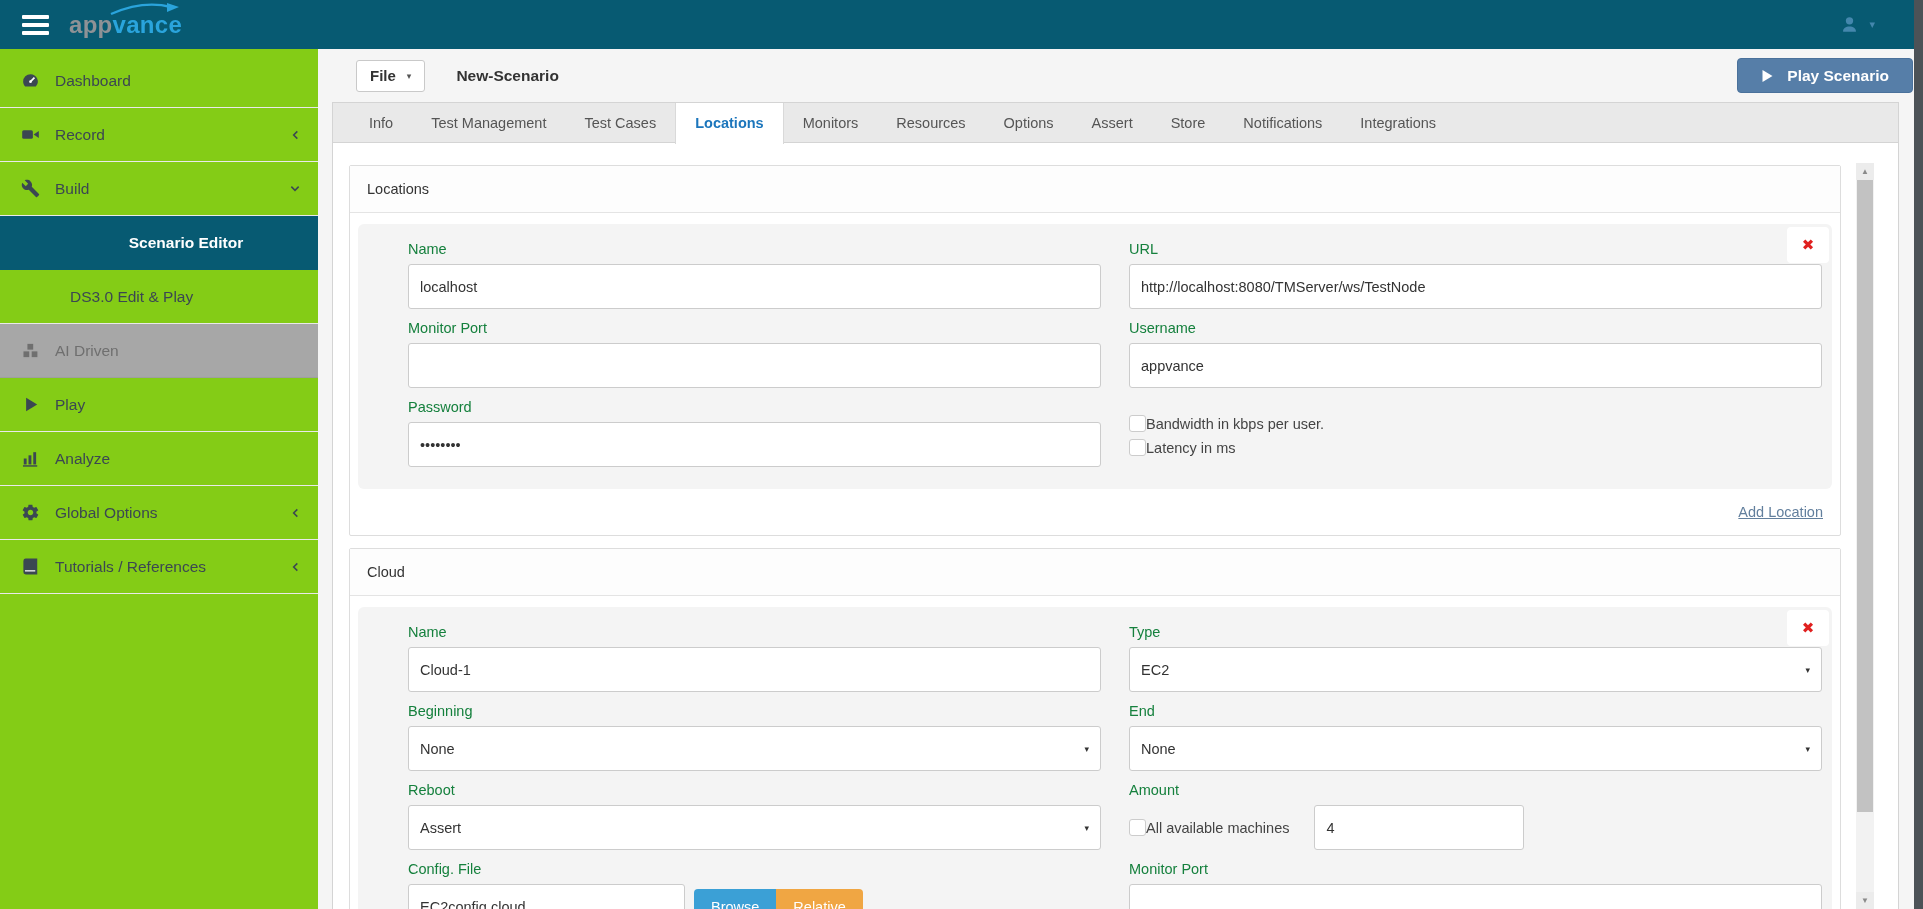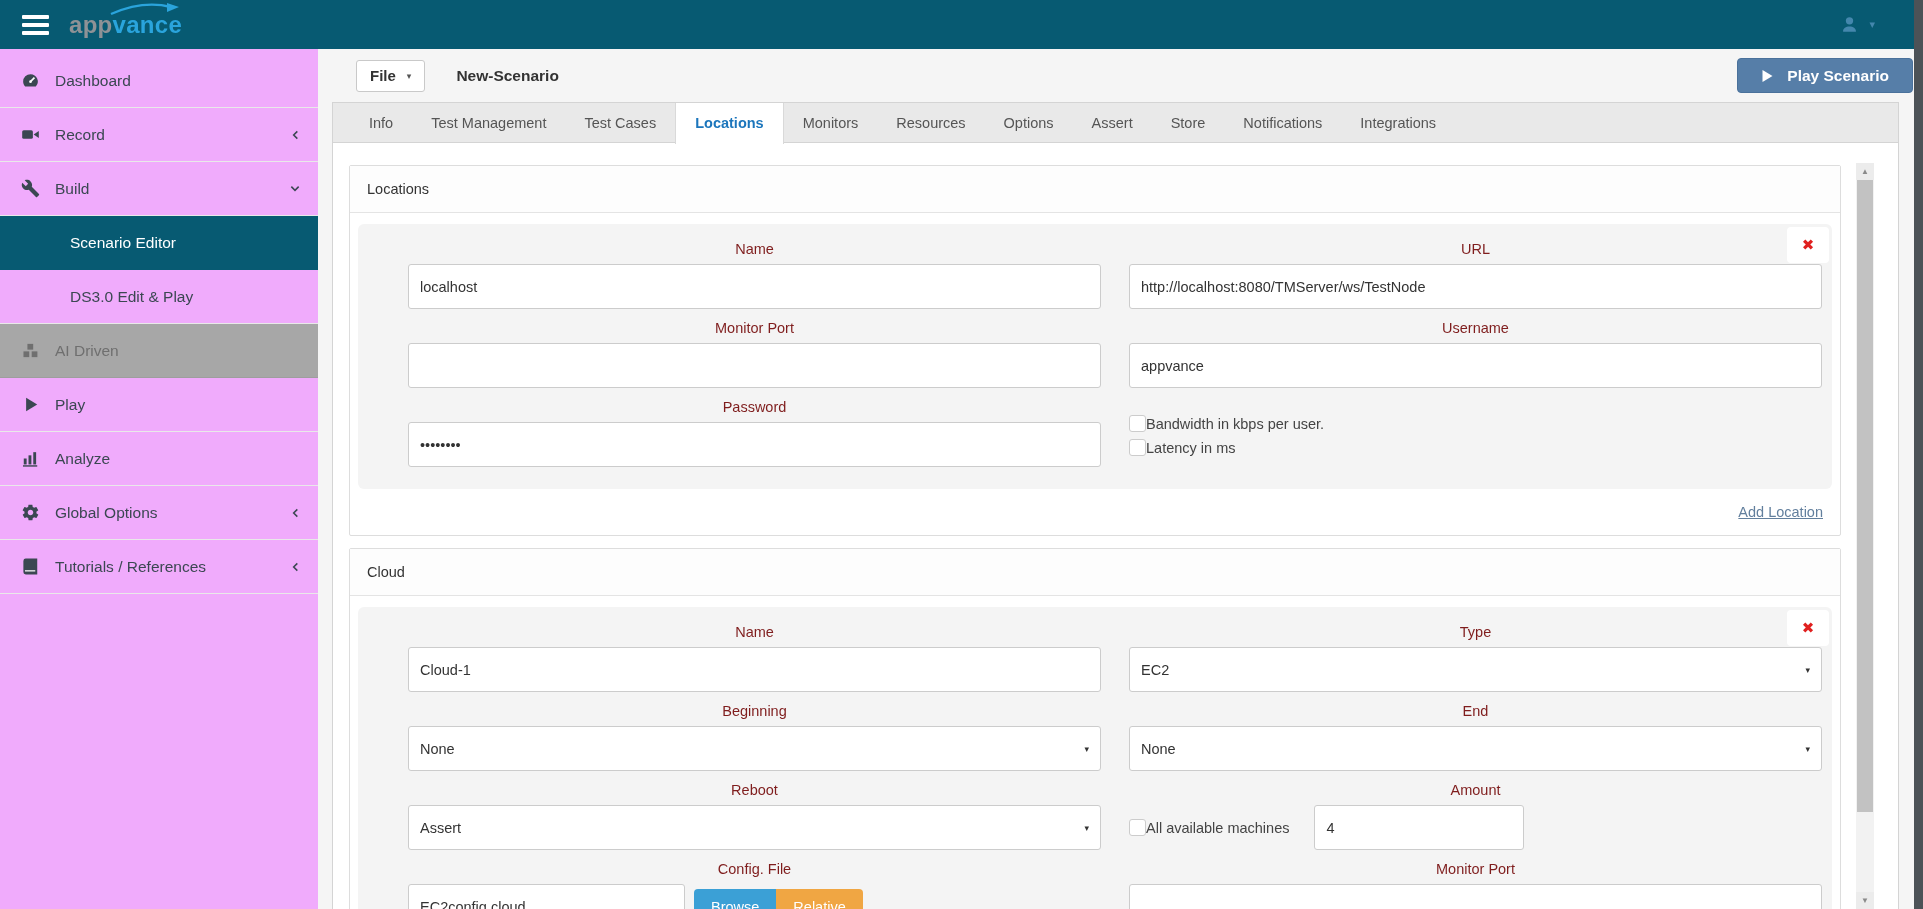--- a/index.html
+++ b/index.html
@@ -17,27 +17,27 @@
   .user-area { margin-left:auto; display:flex; align-items:center; gap:9px; cursor:pointer; margin-right:18px; }
   .user-area svg { display:block; }
   .user-caret { color:#4487ad; font-size:11px; }
 
   
   .win-scroll { position:fixed; top:0; right:0; width:9px; height:909px; background:#4c5257; z-index:30; }
 
   .app-body { display:flex; height:860px; }
 
   
-  .sidebar { width:318px; background:#f0abfc; flex:none; padding-top:5px; }
+  .sidebar { width:318px; background:#84cc16; flex:none; padding-top:5px; }
   .side-item { height:54px; display:flex; align-items:center; padding:0 16px 0 21px;
     border-bottom:1px solid #e9e9e9; font-size:15.5px; color:#3b4752; position:relative; cursor:pointer; }
   .side-item .icn { width:21px; height:21px; margin-right:13px; display:flex; align-items:center; }
   .side-item .icn svg { width:19px; height:19px; fill:currentColor; }
   .side-item.sub { padding-left:70px; }
-  .side-item.active { background:#075a72; color:#fff; font-weight:normal; border-bottom-color:#075a72; }
+  .side-item.active { background:#075a72; color:#fff; font-weight:bold; border-bottom-color:#075a72;justify-content:center; }
   .side-item.disabled { background:#a7a7a7; color:#6f6f6f; border-bottom-color:#9e9e9e; }
   .side-chevron { position:absolute; right:17px; color:#3b4752; display:flex; }
 
   
   .main { flex:1; display:flex; flex-direction:column; background:#f5f5f5;
     padding:0 10px 0 14px; min-width:0; }
   .main-header { height:53px; display:flex; align-items:center; padding-left:24px; flex:none; }
   .file-btn { height:32px; padding:0 13px; background:#fff; border:1px solid #c9c9c9; border-radius:3px;
     font-size:15px; font-weight:bold; color:#333; display:flex; align-items:center; gap:11px; cursor:pointer; }
   .file-caret { font-size:9px; color:#555; }
@@ -59,21 +59,21 @@
   
   .panel { border:1px solid #ddd; border-radius:2px; background:#fff; margin-bottom:12px; }
   .panel-header { padding:15px 17px; font-size:14.5px; color:#333; background:#fdfdfd;
     border-bottom:1px solid #e4e4e4; }
   .panel-body { padding:11px 8px 8px; }
   .entry-box { background:#f4f4f4; border-radius:6px; padding:6px 10px 22px 50px; position:relative; }
   .del-btn { position:absolute; top:3px; right:3px; width:42px; height:36px; background:#fff;
     border-radius:4px; display:flex; align-items:center; justify-content:center;
     color:#e0201f; font-size:15px; font-weight:bold; cursor:pointer; }
   .fgrid { display:grid; grid-template-columns:1fr 1fr; column-gap:28px; }
-  .field label { display:block; font-size:14.5px; color:#7f1d1d; margin:11px 0 7px;text-align:center; }
+  .field label { display:block; font-size:14.5px; color:#15803d; margin:11px 0 7px; }
   .tin, .sel { width:100%; height:45px; border:1px solid #ccc; border-radius:3px; background:#fff;
     font-size:14.5px; color:#333; padding:0 11px; font-family:inherit; }
   .sel { display:flex; align-items:center; justify-content:space-between; cursor:pointer; }
   .sel .sel-caret { font-size:9px; color:#333; }
   .check-col { display:flex; flex-direction:column; gap:7px; margin-top:16px; justify-content:center; }
   .check-row { display:flex; align-items:center; font-size:14.5px; color:#444; }
   .cb { width:17px; height:17px; border:1px solid #ccc; border-radius:3px; background:#fff; flex:none; cursor:pointer; }
   .panel-footer { padding:6px 17px 14px; text-align:right; }
   .add-link { color:#627f9d; text-decoration:underline; font-size:14.5px; cursor:pointer; }
   .inline-row { display:flex; align-items:center; }

